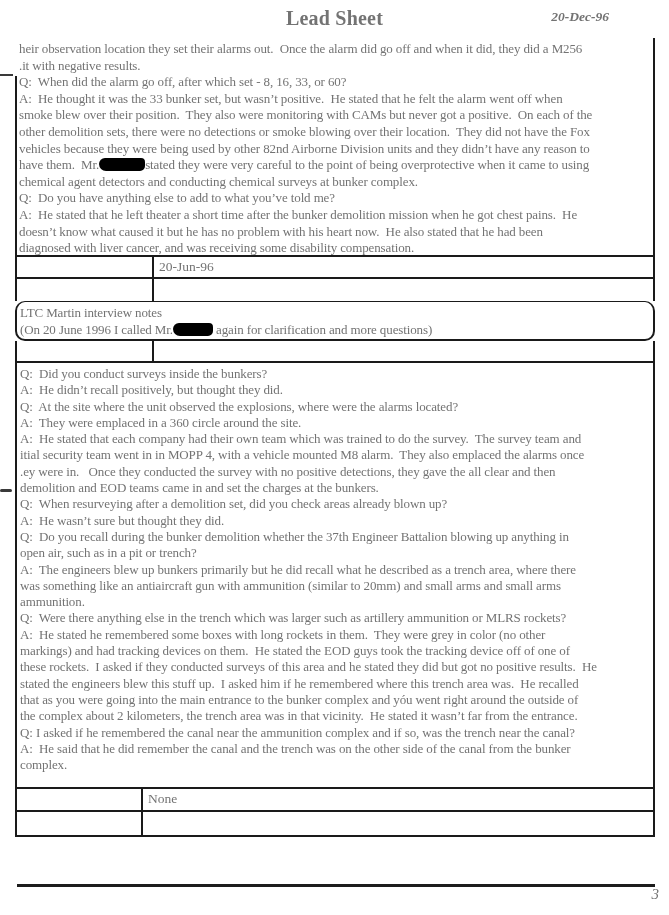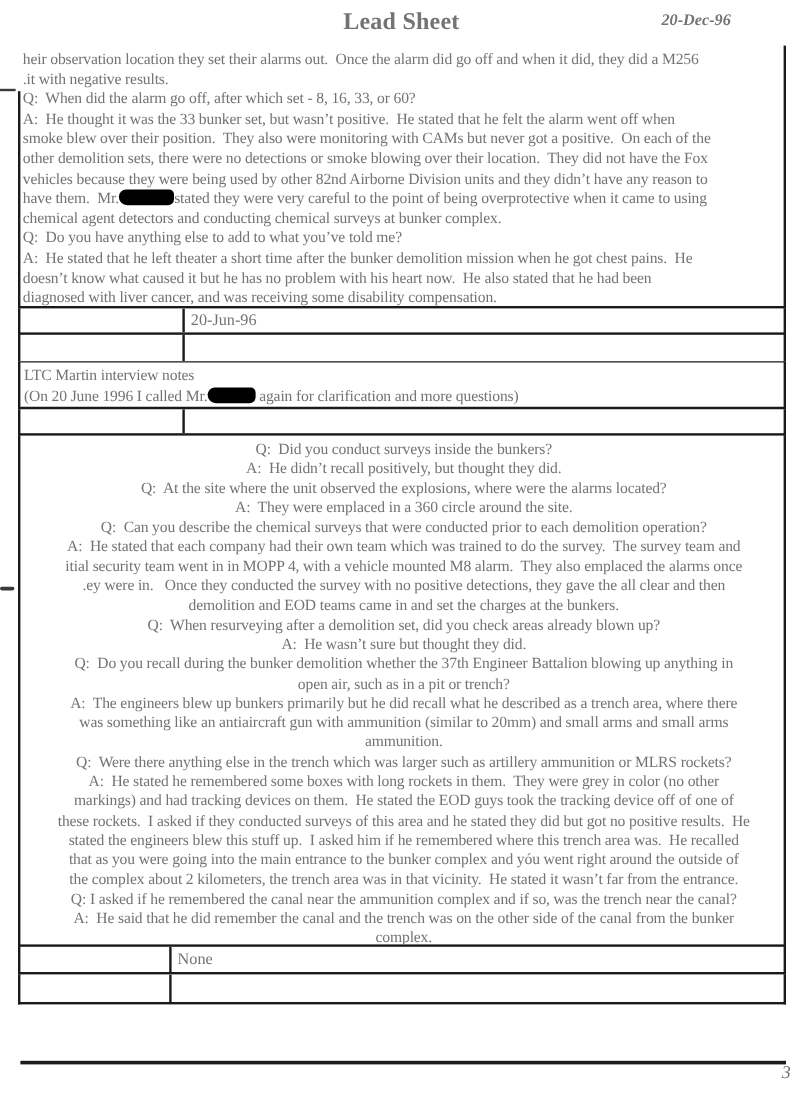--- a/index.html
+++ b/index.html
@@ -22,26 +22,26 @@
   .row { position:absolute; left:15px; width:640px; box-sizing:border-box; display:flex;
     border-left:2px solid #1a1a1a; border-right:2px solid #1a1a1a; border-bottom:2px solid #1a1a1a;
     overflow:hidden; }
   .row .label { font-weight:bold; font-size:13.5px; padding:20px 0 0 3px;
     border-right:2px solid #1a1a1a; box-sizing:border-box; flex:0 0 auto; white-space:pre; }
   .row .value { font-size:13.5px; padding:2px 0 0 5px; white-space:pre; }
   .w137 { width:137px; } .w126 { width:126px; }
 
   .notes-box { position:absolute; left:15px; top:301px; width:640px; height:40px;
     box-sizing:border-box; border-left:2px solid #1a1a1a; border-right:2px solid #1a1a1a;
-    border-bottom:2px solid #1a1a1a; border-top:1px solid #1a1a1a; padding:2px 0 0 3px; overflow:hidden; }
+    border-bottom:2px solid #1a1a1a; border-top:1px solid #1a1a1a; padding:2px 0 0 3px; overflow:hidden;border-radius:10px; }
   .notes-box .tline { line-height:17px; }
 
   .big-box { position:absolute; left:15px; top:363px; width:640px; height:426px;
     box-sizing:border-box; border-left:2px solid #1a1a1a; border-right:2px solid #1a1a1a;
-    border-bottom:2px solid #1a1a1a; padding:3px 0 0 3px; overflow:hidden;text-align:center; }
+    border-bottom:2px solid #1a1a1a; padding:3px 0 0 3px; overflow:hidden; }
   .big-box .tline { line-height:16.3px; }
 
   .redact { display:inline-block; height:13px; background:#000;
     border-radius:6px 4px 5px 7px; vertical-align:-2px; }
 
   .bottom-rule { position:absolute; left:17px; top:884px; width:638px; height:3px; background:#1c1c1c; }
   .page-number { position:absolute; top:886px; right:10px; font-style:italic; font-size:15px; }
 
   .artifact-1 { position:absolute; left:0; top:74px; width:13px; height:2px; background:#3a3a3a; }
   .artifact-2 { position:absolute; left:0; top:489px; width:12px; height:3px; background:#3a3a3a; border-radius:2px; }
@@ -92,21 +92,20 @@
   <div class="row" style="top:341px; height:22px;font-family:Liberation Serif, serif;">
     <div class="label w137">NARRATIVE:</div>
     <div class="value"></div>
   </div>
 
   <div class="big-box">
       <div class="tline">Q:  Did you conduct surveys inside the bunkers?</div>
       <div class="tline">A:  He didn’t recall positively, but thought they did.</div>
       <div class="tline">Q:  At the site where the unit observed the explosions, where were the alarms located?</div>
       <div class="tline">A:  They were emplaced in a 360 circle around the site.</div>
-      <div class="tline">Q:  Can you describe the chemical surveys that were conducted prior to each demolition operation?</div>
       <div class="tline">A:  He stated that each company had their own team which was trained to do the survey.  The survey team and</div>
       <div class="tline">itial security team went in in MOPP 4, with a vehicle mounted M8 alarm.  They also emplaced the alarms once</div>
       <div class="tline">.ey were in.   Once they conducted the survey with no positive detections, they gave the all clear and then</div>
       <div class="tline">demolition and EOD teams came in and set the charges at the bunkers.</div>
       <div class="tline">Q:  When resurveying after a demolition set, did you check areas already blown up?</div>
       <div class="tline">A:  He wasn’t sure but thought they did.</div>
       <div class="tline">Q:  Do you recall during the bunker demolition whether the 37th Engineer Battalion blowing up anything in</div>
       <div class="tline">open air, such as in a pit or trench?</div>
       <div class="tline">A:  The engineers blew up bunkers primarily but he did recall what he described as a trench area, where there</div>
       <div class="tline">was something like an antiaircraft gun with ammunition (similar to 20mm) and small arms and small arms</div>

